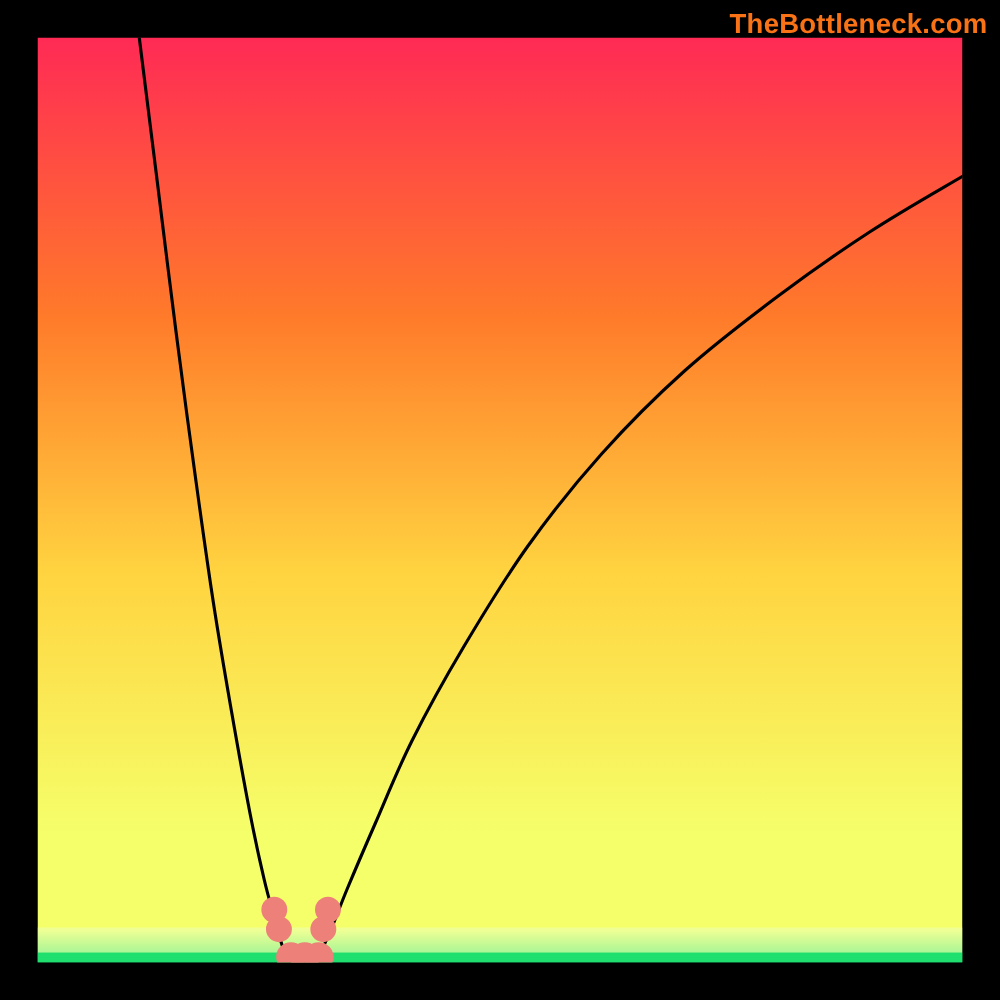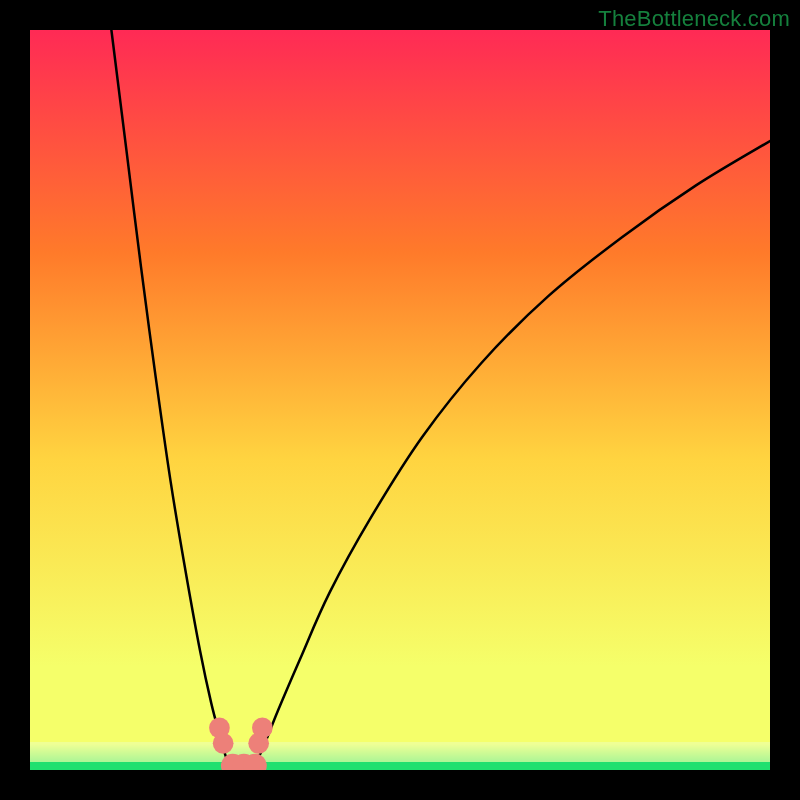--- a/index.html
+++ b/index.html
@@ -14,23 +14,23 @@
   .frame {
     position: relative;
     width: 800px;
     height: 800px;
     background: #000;
   }
   .watermark {
     position: absolute;
     top: 6px;
     right: 10px;
-    color: #15803d;
+    color: #f97316;
     font-size: 22px;
-    font-weight: 400;
+    font-weight: 700;
     letter-spacing: 0.2px;
   }
   .plot-wrap {
     position: absolute;
     left: 30px;
     top: 30px;
     width: 740px;
     height: 740px;
   }
   svg {

